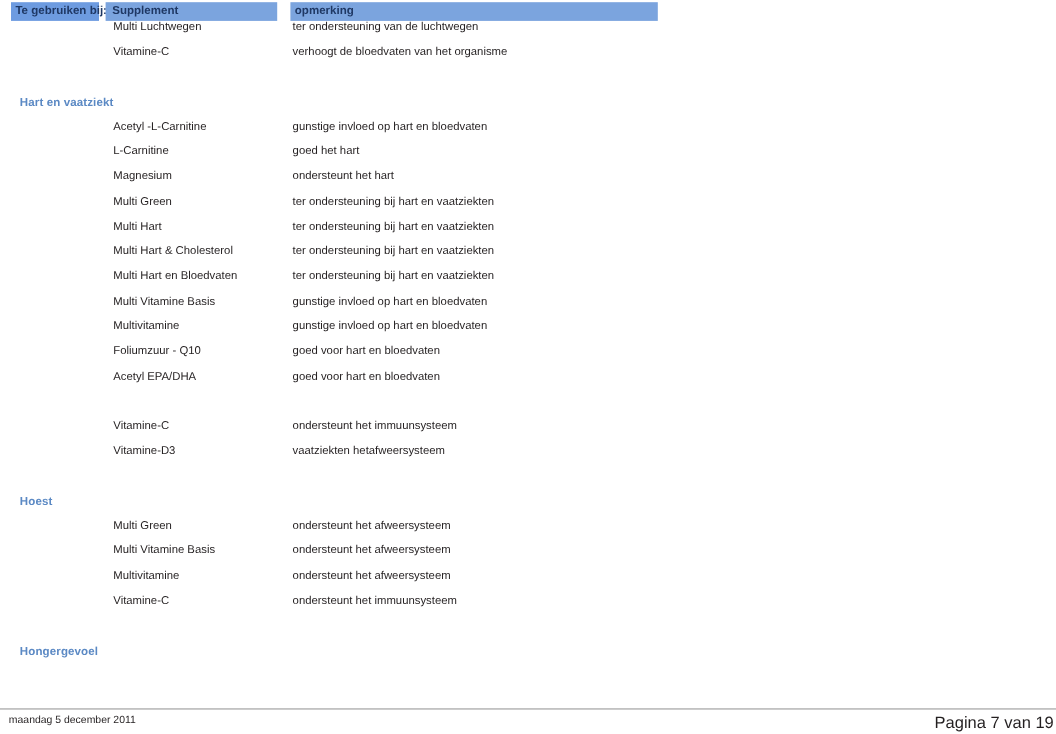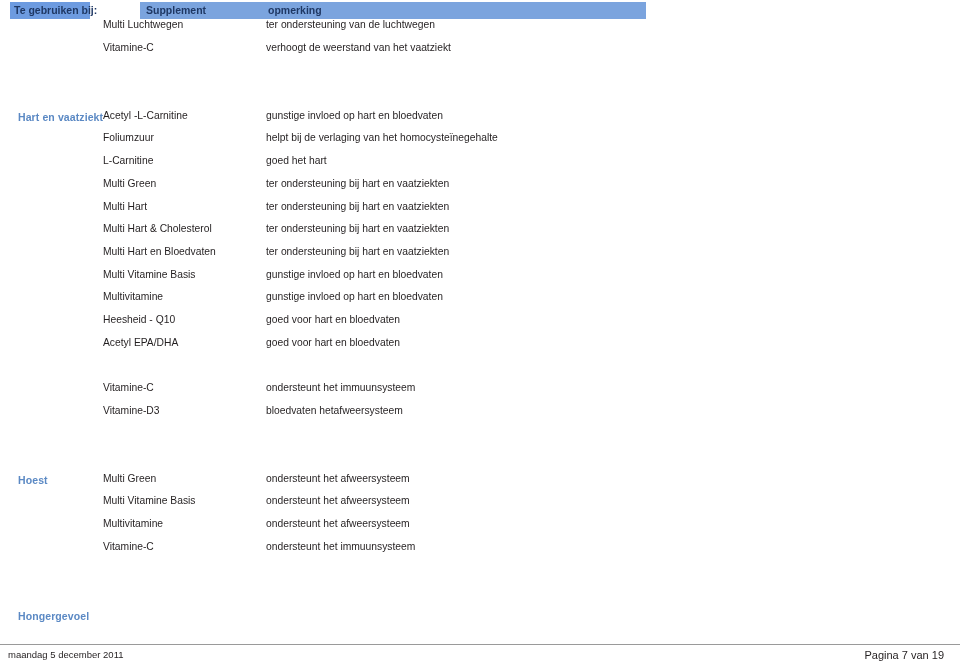--- a/index.html
+++ b/index.html
@@ -45,25 +45,24 @@
     background: #6d9be0;
     padding-left: 4px;
     box-sizing: border-box;
   }
   .hdr-sup {
     left: 96px;
     width: 156px;
     background: #7ba4de;
     padding-left: 6px;
     box-sizing: border-box;
-    margin-left: 44px;
   }
   .hdr-rem {
     left: 264px;
-    width: 382px;
+    width: 334px;
     background: #7ba4de;
     padding-left: 4px;
     box-sizing: border-box;
   }
 
   
   .content {
     position: absolute;
     left: 0;
     top: 19px;
@@ -74,21 +73,20 @@
     height: 22.7px;
   }
   .cat-label {
     position: absolute;
     left: 18px;
     font-size: 10.5px;
     font-weight: bold;
     color: #5b89c4;
     white-space: nowrap;
     letter-spacing: 0.1px;
-    margin-top: 24px;
   }
 
   .item-row {
     height: 22.7px;
     position: relative;
   }
   .item-sup {
     position: absolute;
     left: 103px;
     font-size: 10.3px;
@@ -121,23 +119,23 @@
     position: absolute;
     left: 8px;
     top: 4px;
     font-size: 9.5px;
     color: #231f20;
     white-space: nowrap;
     text-align: center;
   }
   .footer-right {
     position: absolute;
-    right: 16px;
+    right: 2px;
     top: 4px;
-    font-size: 11px;
+    font-size: 15px;
     color: #231f20;
     white-space: nowrap;
   }
 </style>
 </head>
 <body>
 
 <div class="page">
 
   <div class="table-header">
@@ -146,39 +144,39 @@
     <div class="hdr-cell hdr-rem">opmerking</div>
   </div>
 
   <div class="content" id="table-body">
       <div class="item-row">
         <div class="item-sup">Multi Luchtwegen</div>
         <div class="item-rem">ter ondersteuning van de luchtwegen</div>
       </div>
       <div class="item-row">
         <div class="item-sup">Vitamine-C</div>
-        <div class="item-rem">verhoogt de weerstand van het vaatziekt</div>
+        <div class="item-rem">verhoogt de bloedvaten van het organisme</div>
       </div>
       <div class="spacer"></div>
       <div class="cat-row">
         <div class="cat-label">Hart en vaatziekt</div>
       </div>
       <div class="item-row">
         <div class="item-sup">Acetyl -L-Carnitine</div>
         <div class="item-rem">gunstige invloed op hart en bloedvaten</div>
       </div>
       <div class="item-row">
-        <div class="item-sup">Foliumzuur</div>
-        <div class="item-rem">helpt bij de verlaging van het homocysteïnegehalte</div>
-      </div>
-      <div class="item-row">
         <div class="item-sup">L-Carnitine</div>
         <div class="item-rem">goed het hart</div>
       </div>
       <div class="item-row">
+        <div class="item-sup">Magnesium</div>
+        <div class="item-rem">ondersteunt het hart</div>
+      </div>
+      <div class="item-row">
         <div class="item-sup">Multi Green</div>
         <div class="item-rem">ter ondersteuning bij hart en vaatziekten</div>
       </div>
       <div class="item-row">
         <div class="item-sup">Multi Hart</div>
         <div class="item-rem">ter ondersteuning bij hart en vaatziekten</div>
       </div>
       <div class="item-row">
         <div class="item-sup">Multi Hart &amp; Cholesterol</div>
         <div class="item-rem">ter ondersteuning bij hart en vaatziekten</div>
@@ -189,35 +187,35 @@
       </div>
       <div class="item-row">
         <div class="item-sup">Multi Vitamine Basis</div>
         <div class="item-rem">gunstige invloed op hart en bloedvaten</div>
       </div>
       <div class="item-row">
         <div class="item-sup">Multivitamine</div>
         <div class="item-rem">gunstige invloed op hart en bloedvaten</div>
       </div>
       <div class="item-row">
-        <div class="item-sup">Heesheid - Q10</div>
+        <div class="item-sup">Foliumzuur - Q10</div>
         <div class="item-rem">goed voor hart en bloedvaten</div>
       </div>
       <div class="item-row">
         <div class="item-sup">Acetyl EPA/DHA</div>
         <div class="item-rem">goed voor hart en bloedvaten</div>
       </div>
       <div class="spacer"></div>
       <div class="item-row">
         <div class="item-sup">Vitamine-C</div>
         <div class="item-rem">ondersteunt het immuunsysteem</div>
       </div>
       <div class="item-row">
         <div class="item-sup">Vitamine-D3</div>
-        <div class="item-rem">bloedvaten hetafweersysteem</div>
+        <div class="item-rem">vaatziekten hetafweersysteem</div>
       </div>
       <div class="spacer"></div>
       <div class="cat-row">
         <div class="cat-label">Hoest</div>
       </div>
       <div class="item-row">
         <div class="item-sup">Multi Green</div>
         <div class="item-rem">ondersteunt het afweersysteem</div>
       </div>
       <div class="item-row">

